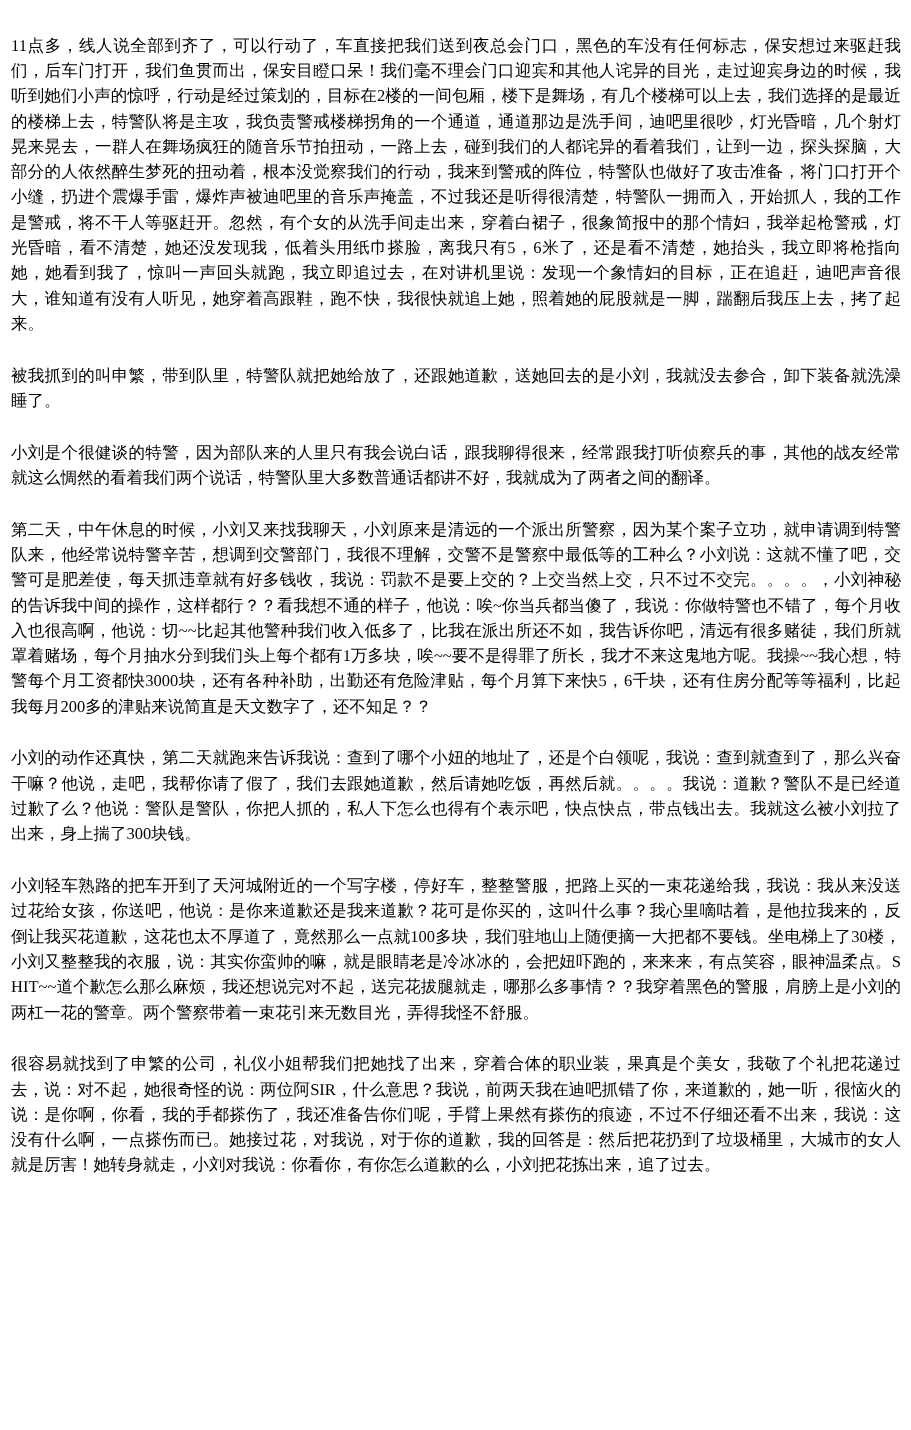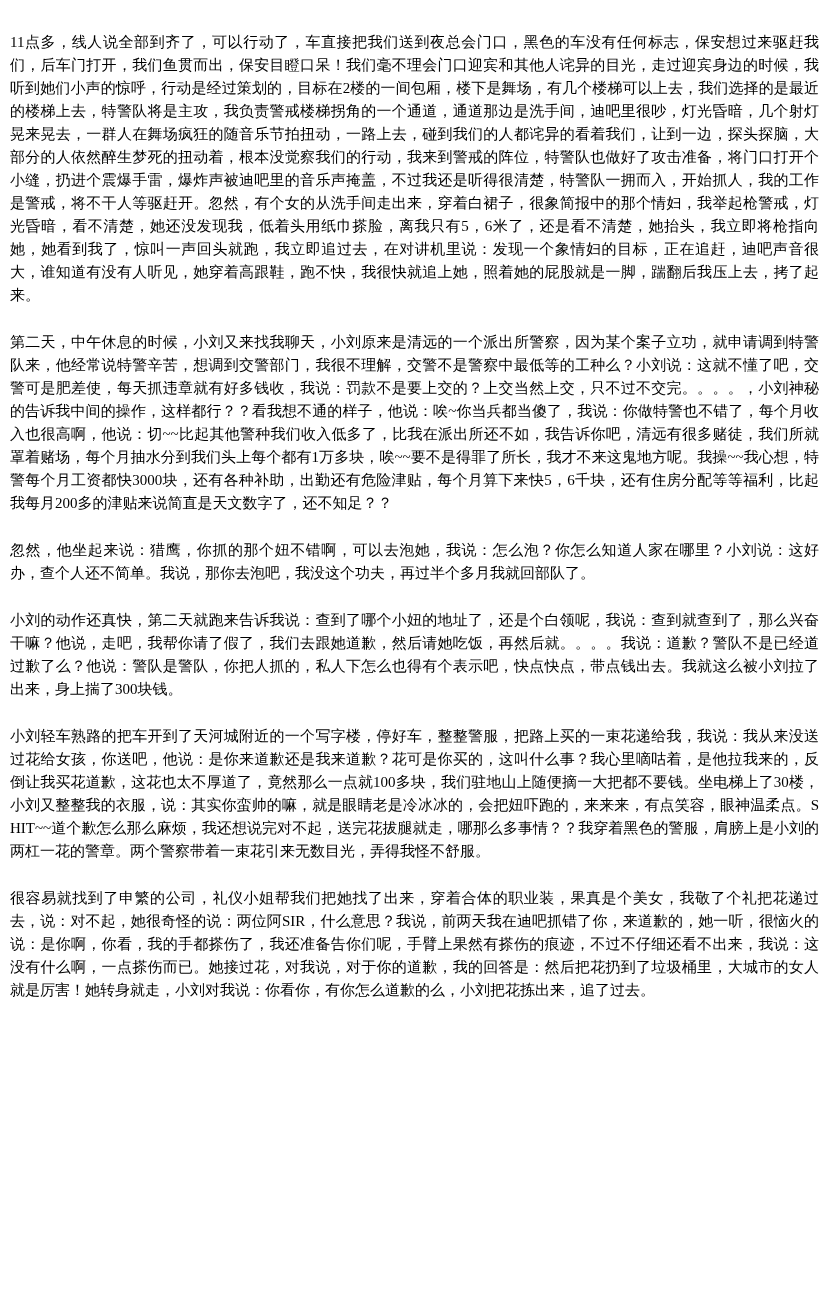--- a/index.html
+++ b/index.html
@@ -29,18 +29,19 @@
   }
   .doc p.para:last-child {
     margin-bottom: 16px;
   }
 </style>
 </head>
 <body>
 
 <div class="doc">
     <p class="para">11点多，线人说全部到齐了，可以行动了，车直接把我们送到夜总会门口，黑色的车没有任何标志，保安想过来驱赶我们，后车门打开，我们鱼贯而出，保安目瞪口呆！我们毫不理会门口迎宾和其他人诧异的目光，走过迎宾身边的时候，我听到她们小声的惊呼，行动是经过策划的，目标在2楼的一间包厢，楼下是舞场，有几个楼梯可以上去，我们选择的是最近的楼梯上去，特警队将是主攻，我负责警戒楼梯拐角的一个通道，通道那边是洗手间，迪吧里很吵，灯光昏暗，几个射灯晃来晃去，一群人在舞场疯狂的随音乐节拍扭动，一路上去，碰到我们的人都诧异的看着我们，让到一边，探头探脑，大部分的人依然醉生梦死的扭动着，根本没觉察我们的行动，我来到警戒的阵位，特警队也做好了攻击准备，将门口打开个小缝，扔进个震爆手雷，爆炸声被迪吧里的音乐声掩盖，不过我还是听得很清楚，特警队一拥而入，开始抓人，我的工作是警戒，将不干人等驱赶开。忽然，有个女的从洗手间走出来，穿着白裙子，很象简报中的那个情妇，我举起枪警戒，灯光昏暗，看不清楚，她还没发现我，低着头用纸巾搽脸，离我只有5，6米了，还是看不清楚，她抬头，我立即将枪指向她，她看到我了，惊叫一声回头就跑，我立即追过去，在对讲机里说：发现一个象情妇的目标，正在追赶，迪吧声音很大，谁知道有没有人听见，她穿着高跟鞋，跑不快，我很快就追上她，照着她的屁股就是一脚，踹翻后我压上去，拷了起来。</p>
+    <p class="para">被我抓到的叫申繁，带到队里，特警队就把她给放了，还跟她道歉，送她回去的是小刘，我就没去参合，卸下装备就洗澡睡了。</p>
+    <p class="para">小刘是个很健谈的特警，因为部队来的人里只有我会说白话，跟我聊得很来，经常跟我打听侦察兵的事，其他的战友经常就这么惆然的看着我们两个说话，特警队里大多数普通话都讲不好，我就成为了两者之间的翻译。</p>
     <p class="para">第二天，中午休息的时候，小刘又来找我聊天，小刘原来是清远的一个派出所警察，因为某个案子立功，就申请调到特警队来，他经常说特警辛苦，想调到交警部门，我很不理解，交警不是警察中最低等的工种么？小刘说：这就不懂了吧，交警可是肥差使，每天抓违章就有好多钱收，我说：罚款不是要上交的？上交当然上交，只不过不交完。。。。，小刘神秘的告诉我中间的操作，这样都行？？看我想不通的样子，他说：唉~你当兵都当傻了，我说：你做特警也不错了，每个月收入也很高啊，他说：切~~比起其他警种我们收入低多了，比我在派出所还不如，我告诉你吧，清远有很多赌徒，我们所就罩着赌场，每个月抽水分到我们头上每个都有1万多块，唉~~要不是得罪了所长，我才不来这鬼地方呢。我操~~我心想，特警每个月工资都快3000块，还有各种补助，出勤还有危险津贴，每个月算下来快5，6千块，还有住房分配等等福利，比起我每月200多的津贴来说简直是天文数字了，还不知足？？</p>
-    <p class="para">忽然，他坐起来说：猎鹰，你抓的那个妞不错啊，可以去泡她，我说：怎么泡？你怎么知道人家在哪里？小刘说：这好办，查个人还不简单。我说，那你去泡吧，我没这个功夫，再过半个多月我就回部队了。</p>
     <p class="para">小刘的动作还真快，第二天就跑来告诉我说：查到了哪个小妞的地址了，还是个白领呢，我说：查到就查到了，那么兴奋干嘛？他说，走吧，我帮你请了假了，我们去跟她道歉，然后请她吃饭，再然后就。。。。我说：道歉？警队不是已经道过歉了么？他说：警队是警队，你把人抓的，私人下怎么也得有个表示吧，快点快点，带点钱出去。我就这么被小刘拉了出来，身上揣了300块钱。</p>
     <p class="para">小刘轻车熟路的把车开到了天河城附近的一个写字楼，停好车，整整警服，把路上买的一束花递给我，我说：我从来没送过花给女孩，你送吧，他说：是你来道歉还是我来道歉？花可是你买的，这叫什么事？我心里嘀咕着，是他拉我来的，反倒让我买花道歉，这花也太不厚道了，竟然那么一点就100多块，我们驻地山上随便摘一大把都不要钱。坐电梯上了30楼，小刘又整整我的衣服，说：其实你蛮帅的嘛，就是眼睛老是冷冰冰的，会把妞吓跑的，来来来，有点笑容，眼神温柔点。SHIT~~道个歉怎么那么麻烦，我还想说完对不起，送完花拔腿就走，哪那么多事情？？我穿着黑色的警服，肩膀上是小刘的两杠一花的警章。两个警察带着一束花引来无数目光，弄得我怪不舒服。</p>
     <p class="para">很容易就找到了申繁的公司，礼仪小姐帮我们把她找了出来，穿着合体的职业装，果真是个美女，我敬了个礼把花递过去，说：对不起，她很奇怪的说：两位阿SIR，什么意思？我说，前两天我在迪吧抓错了你，来道歉的，她一听，很恼火的说：是你啊，你看，我的手都搽伤了，我还准备告你们呢，手臂上果然有搽伤的痕迹，不过不仔细还看不出来，我说：这没有什么啊，一点搽伤而已。她接过花，对我说，对于你的道歉，我的回答是：然后把花扔到了垃圾桶里，大城市的女人就是厉害！她转身就走，小刘对我说：你看你，有你怎么道歉的么，小刘把花拣出来，追了过去。</p>
   </div>
 
 </body></html>

